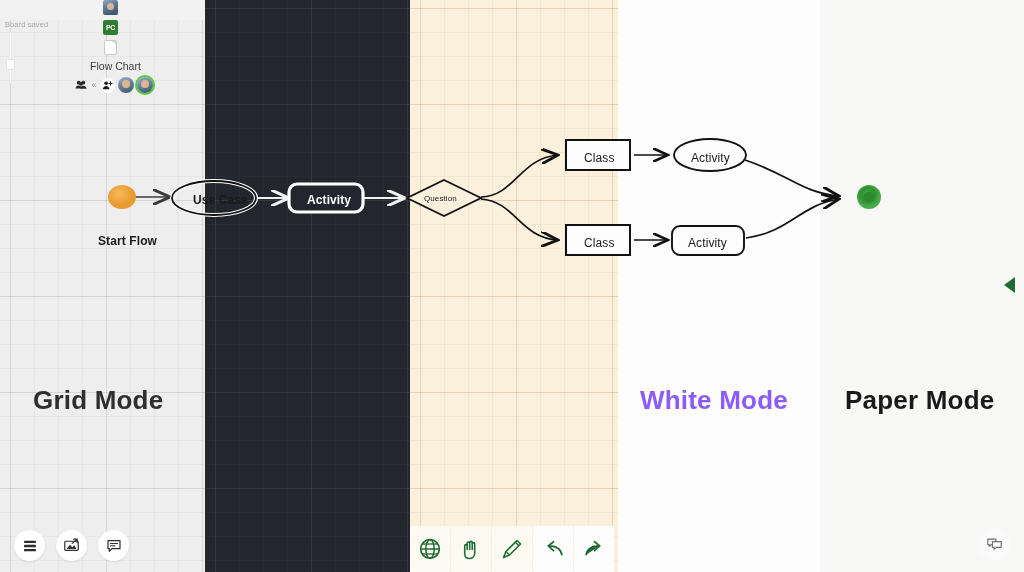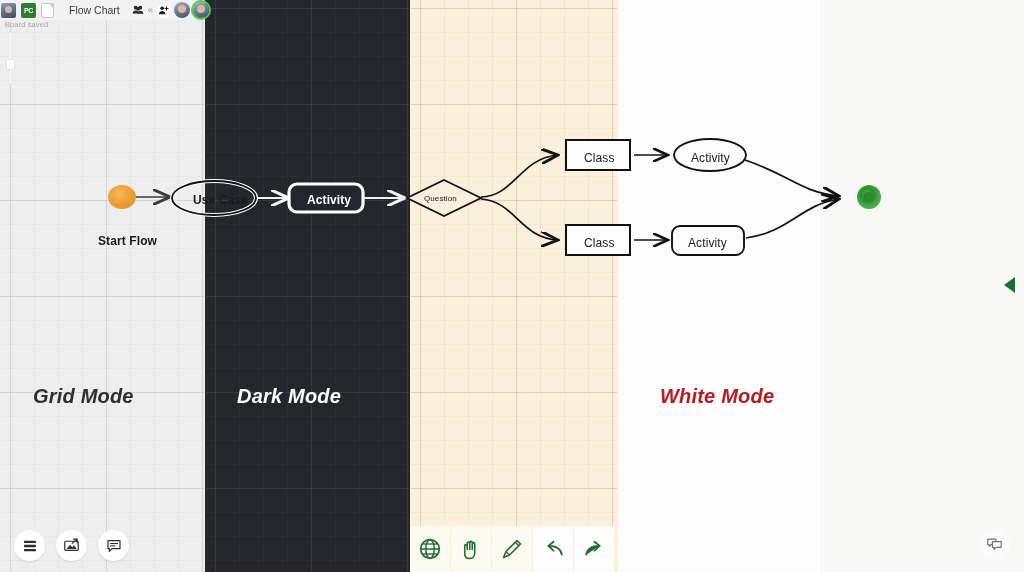--- a/index.html
+++ b/index.html
@@ -42,21 +42,21 @@
       linear-gradient(to bottom, rgba(150,110,50,.16) 1px, transparent 1px),
       linear-gradient(to right, rgba(150,110,50,.07) 1px, transparent 1px),
       linear-gradient(to bottom, rgba(150,110,50,.07) 1px, transparent 1px);
   }
   .band-white .grid-lines, .band-paper .grid-lines { background-image:none; }
 
   
   #header {
     position:absolute; left:0; top:0; width:205px; height:20px;
     background:#f2f2f2; display:flex; align-items:center; gap:5px;
-    padding-left:1px; z-index:40;
+    padding-left:16px; z-index:40;flex-direction:column;
   }
   .hdr-avatar {
     width:15px; height:15px; border-radius:2px; overflow:hidden;
     background:linear-gradient(160deg,#8fa6bd 0%,#5b7590 45%,#3d4f63 100%);
     position:relative; flex:0 0 auto;
   }
   .hdr-avatar::after {
     content:""; position:absolute; left:4px; top:3px; width:7px; height:7px;
     border-radius:50%; background:#d9b49a;
   }
@@ -112,22 +112,22 @@
   
   #diagram { position:absolute; inset:0; z-index:20; pointer-events:none; }
   .node-lbl {
     position:absolute; z-index:22; font-size:12px; font-weight:bold;
     color:#1a1a1a; white-space:nowrap; letter-spacing:.1px;
   }
   .node-lbl.on-dark { color:#ffffff; }
 
   
   .mode-caption {
-    position:absolute; top:385px; font-size:20px; font-weight:bold;
-    letter-spacing:.2px; white-space:nowrap; z-index:25;font-style:italic;
+    position:absolute; top:385px; font-size:26px; font-weight:bold;
+    letter-spacing:.2px; white-space:nowrap; z-index:25;
   }
 
   
   .bar-btn-circ {
     width:31px; height:31px; border-radius:50%; background:#ffffff;
     display:flex; align-items:center; justify-content:center;
     box-shadow:0 1px 2px rgba(0,0,0,.10);
   }
   #bottom-left {
     position:absolute; left:14px; bottom:11px; display:flex; gap:11px; z-index:45;
@@ -163,22 +163,22 @@
     <div class="grid-lines"></div>
   </div>
   <div class="band band-white">
     <div class="grid-lines"></div>
   </div>
   <div class="band band-paper">
     <div class="grid-lines"></div>
   </div>
 
   <div class="mode-caption" style="left:33px;color:#2f2f2f;">Grid Mode</div>
-  <div class="mode-caption" style="left:237px;color:#ffffff;">Dark Mode</div>
-  <div class="mode-caption" style="left:660px;color:#b91c1c;">White Mode</div>
+  <div class="mode-caption" style="left:640px;color:#8b5cf6;">White Mode</div>
+  <div class="mode-caption" style="left:845px;color:#1a1a1a;">Paper Mode</div>
 
   <svg id="diagram" width="1024" height="572" viewBox="0 0 1024 572">
     <defs>
       <marker id="ah-dark" markerWidth="11" markerHeight="9" refX="10" refY="4.5" orient="auto">
         <path d="M0,0 L10,4.5 L0,9" fill="none" stroke="#3a3a3a" stroke-width="1.7"></path>
       </marker>
       <marker id="ah-light" markerWidth="11" markerHeight="9" refX="10" refY="4.5" orient="auto">
         <path d="M0,0 L10,4.5 L0,9" fill="none" stroke="#f2f2f2" stroke-width="1.7"></path>
       </marker>
       <marker id="ah-blk" markerWidth="11" markerHeight="9" refX="10" refY="4.5" orient="auto">

